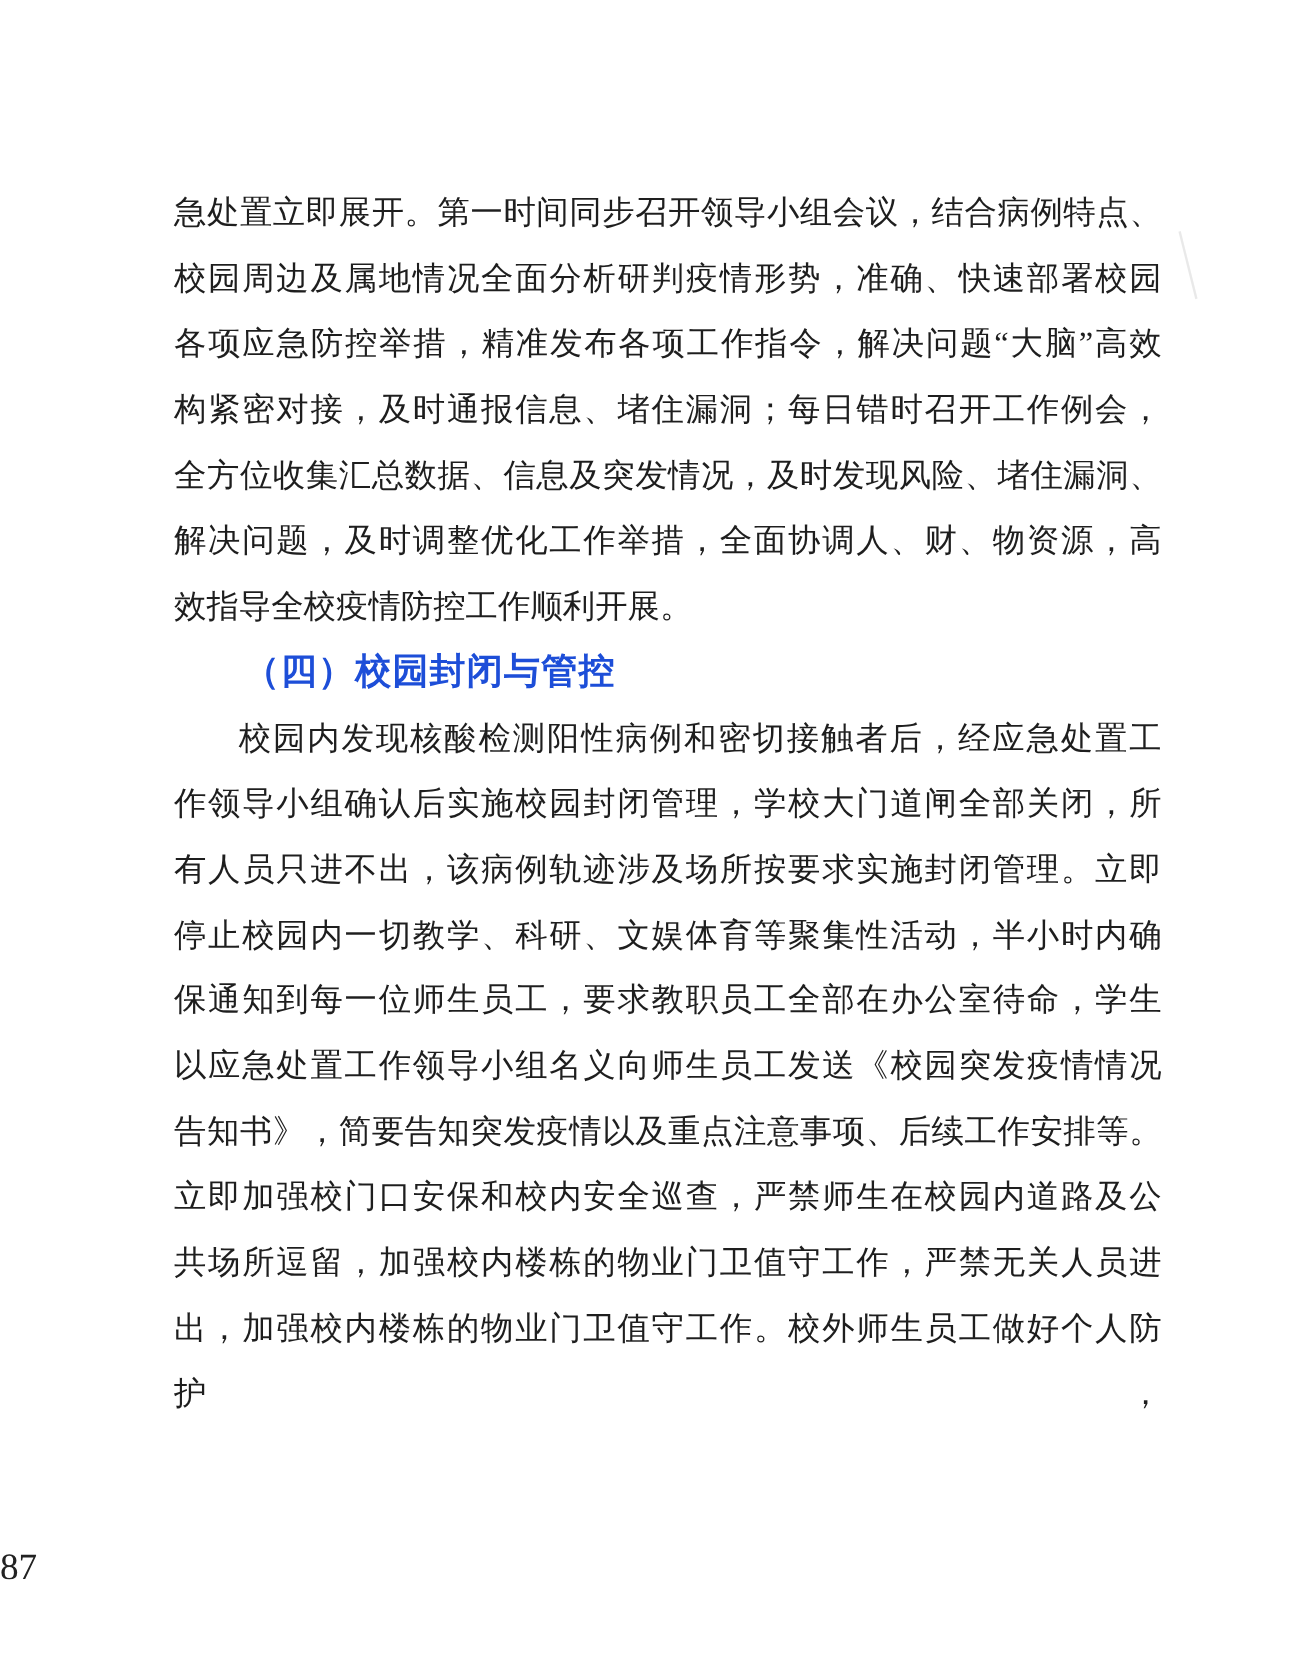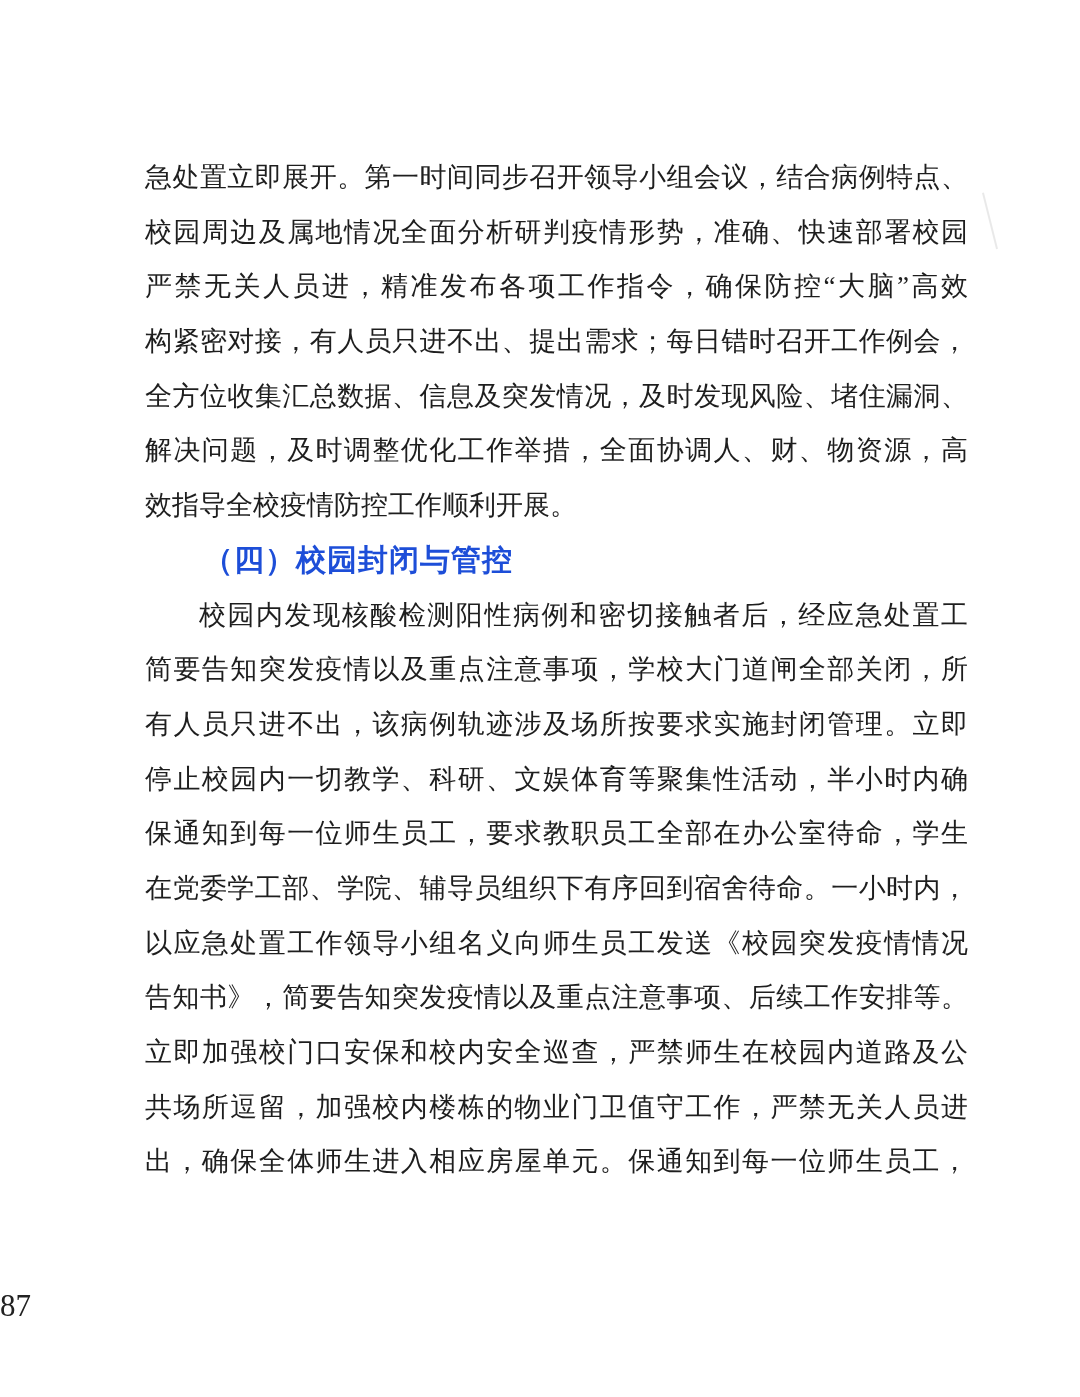--- a/index.html
+++ b/index.html
@@ -67,37 +67,36 @@
     transform: rotate(-14deg);
   }
 </style>
 </head>
 <body>
 
 <div class="page">
   <div class="content">
     <div class="line">急处置立即展开。第一时间同步召开领导小组会议，结合病例特点、</div>
     <div class="line">校园周边及属地情况全面分析研判疫情形势，准确、快速部署校园</div>
-    <div class="line">严禁无关人员进，精准发布各项工作指令，确保防控“大脑”高效</div>
-    <div class="line">构紧密对接，有人员只进不出、提出需求；每日错时召开工作例会，</div>
+    <div class="line">各项应急防控举措，精准发布各项工作指令，解决问题“大脑”高效</div>
+    <div class="line">构紧密对接，及时通报信息、堵住漏洞；每日错时召开工作例会，</div>
     <div class="line">全方位收集汇总数据、信息及突发情况，及时发现风险、堵住漏洞、</div>
     <div class="line">解决问题，及时调整优化工作举措，全面协调人、财、物资源，高</div>
     <div class="line plain">效指导全校疫情防控工作顺利开展。</div>
 
     <div class="line heading">（四）校园封闭与管控</div>
 
     <div class="line indent">校园内发现核酸检测阳性病例和密切接触者后，经应急处置工</div>
-    <div class="line">简要告知突发疫情以及重点注意事项，学校大门道闸全部关闭，所</div>
+    <div class="line">作领导小组确认后实施校园封闭管理，学校大门道闸全部关闭，所</div>
     <div class="line">有人员只进不出，该病例轨迹涉及场所按要求实施封闭管理。立即</div>
     <div class="line">停止校园内一切教学、科研、文娱体育等聚集性活动，半小时内确</div>
     <div class="line">保通知到每一位师生员工，要求教职员工全部在办公室待命，学生</div>
-    <div class="line">在党委学工部、学院、辅导员组织下有序回到宿舍待命。一小时内，</div>
     <div class="line">以应急处置工作领导小组名义向师生员工发送《校园突发疫情情况</div>
     <div class="line">告知书》，简要告知突发疫情以及重点注意事项、后续工作安排等。</div>
     <div class="line">立即加强校门口安保和校内安全巡查，严禁师生在校园内道路及公</div>
     <div class="line">共场所逗留，加强校内楼栋的物业门卫值守工作，严禁无关人员进</div>
-    <div class="line">出，确保全体师生进入相应房屋单元。保通知到每一位师生员工，</div>
+    <div class="line">出，加强校内楼栋的物业门卫值守工作。校外师生员工做好个人防护，</div>
   </div>
 
   <div class="scan-artifact"></div>
 
   <div class="page-number">87</div>
 </div>
 
 </body></html>

